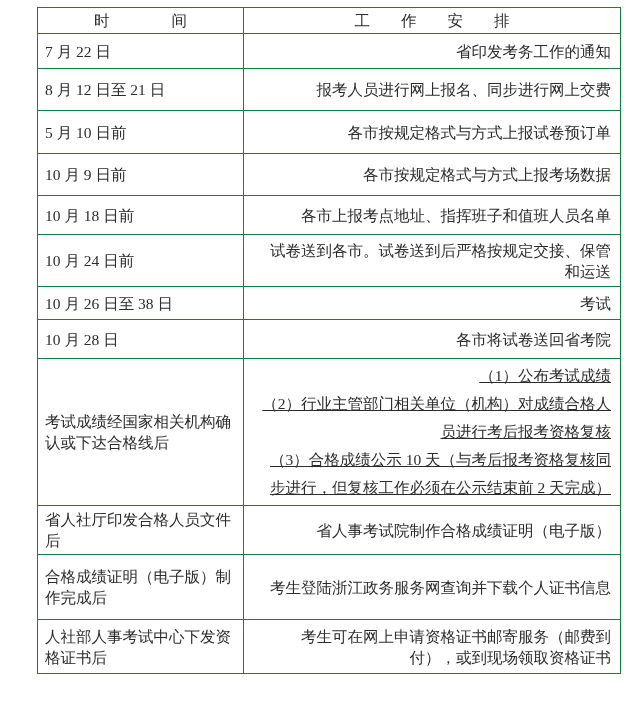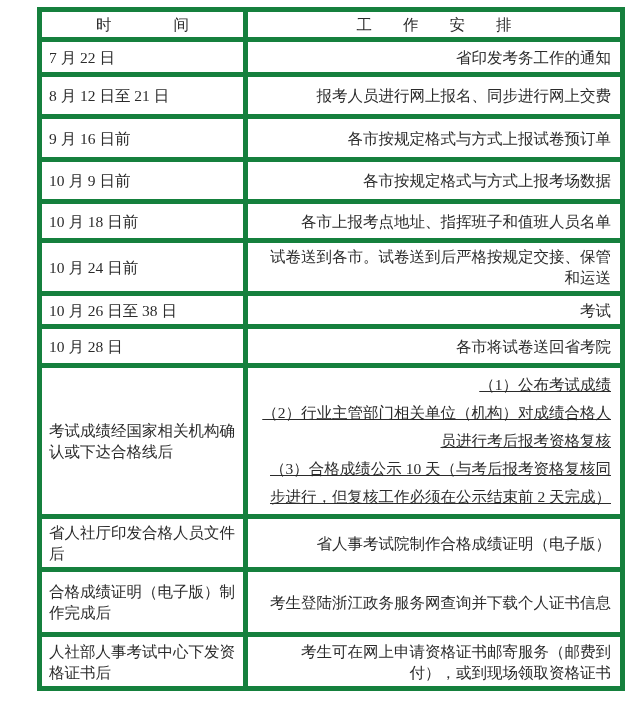--- a/index.html
+++ b/index.html
@@ -22,21 +22,21 @@
   }
   table.schedule {
     border-collapse: collapse;
     table-layout: fixed;
     margin: 7px 0 0 37px;
     width: 583px;
   }
   col.col-time { width: 206px; }
   col.col-work { width: 377px; }
   th, td {
-    border: 5px solid #15803d;
+    border: 1px solid #15803d;
     vertical-align: middle;
     font-size: 15.5px;
     line-height: 21px;
     font-weight: normal;
     padding: 3px 8px 3px 7px;
     word-break: break-all;
   }
   th {
     text-align: center;
     padding: 2px 4px;
@@ -68,21 +68,21 @@
             <div class="work-line">省印发考务工作的通知</div>
           </td>
       </tr>
       <tr style="height:42px">
         <td class="time-cell">8 月 12 日至 21 日</td>
         <td class="work-cell">
             <div class="work-line">报考人员进行网上报名、同步进行网上交费</div>
           </td>
       </tr>
       <tr style="height:43px">
-        <td class="time-cell">9 月 16 日前</td>
+        <td class="time-cell">5 月 10 日前</td>
         <td class="work-cell">
             <div class="work-line">各市按规定格式与方式上报试卷预订单</div>
           </td>
       </tr>
       <tr style="height:42px">
         <td class="time-cell">10 月 9 日前</td>
         <td class="work-cell">
             <div class="work-line">各市按规定格式与方式上报考场数据</div>
           </td>
       </tr>

